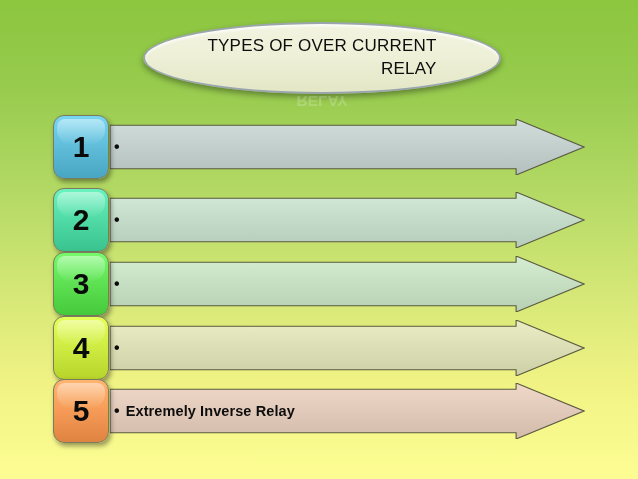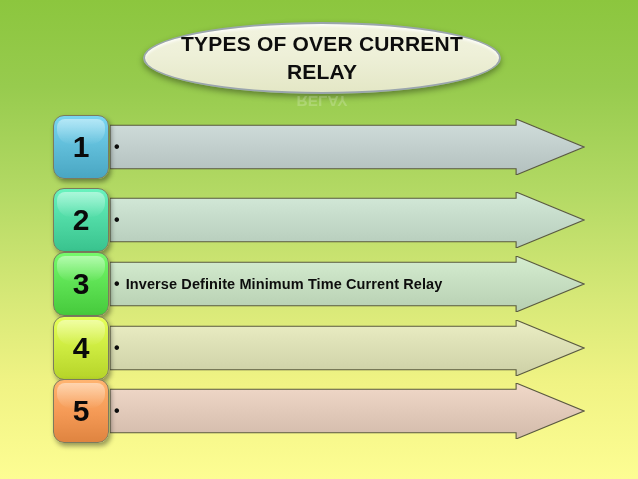--- a/index.html
+++ b/index.html
@@ -34,24 +34,24 @@
     border-radius: 50%;
     background: linear-gradient(to bottom, #f2f4e0 0%, #eef0d8 45%, #e4e7c6 100%);
     border: 2px solid #9aa5ad;
     box-shadow: 0 3px 6px rgba(0,0,0,0.38), inset 0 2px 3px rgba(255,255,255,0.85);
     box-sizing: border-box;
     display: flex;
     align-items: center;
     justify-content: center;
   }
   #title-text {
-    font-size: 21px;
-    font-weight: bold;
+    font-size: 17px;
+    font-weight: normal;
     color: #0d0d0d;
-    text-align: center;
+    text-align: right;
     line-height: 1.35;
     letter-spacing: 0.2px;
     padding: 0 34px;
     white-space: pre-line;
   }
   #title-reflection {
     position: absolute;
     left: 143px;
     top: 90px;
     width: 358px;
@@ -208,21 +208,20 @@
     <div class="arrow">
       <div class="arrow-body" style="background: linear-gradient(rgb(213, 237, 208) 0%, rgb(199, 223, 194) 46%, rgb(183, 207, 178) 100%);"></div>
     </div>
     <div class="arrow-outline">
         <svg width="475" height="56" viewBox="0 0 475 56">
           <polygon points="0.0,6.2 406.1,6.2 406.1,0.0 474.0,28.0 406.1,56.0 406.1,49.8 0.0,49.8" fill="none" stroke="#5a5a3f" stroke-width="1.1"></polygon>
         </svg>
       </div>
     <div class="row-text">
       <span class="bullet">•</span>
-      <span>Inverse Definite Minimum Time Current Relay</span>
     </div>
     <div class="numbox" style="background: linear-gradient(rgb(118, 250, 108) 0%, rgb(92, 224, 82) 52%, rgb(70, 202, 60) 100%);">
       <div class="numbox-gloss"></div>
       <span class="numbox-label">3</span>
     </div>
   </div>
 
   <div class="row" style="top:316px;">
     <div class="arrow">
       <div class="arrow-body" style="background: linear-gradient(rgb(235, 238, 196) 0%, rgb(221, 224, 182) 46%, rgb(205, 208, 166) 100%);"></div>
@@ -245,20 +244,21 @@
     <div class="arrow">
       <div class="arrow-body" style="background: linear-gradient(rgb(241, 217, 201) 0%, rgb(227, 203, 187) 46%, rgb(211, 187, 171) 100%);"></div>
     </div>
     <div class="arrow-outline">
         <svg width="475" height="56" viewBox="0 0 475 56">
           <polygon points="0.0,6.2 406.1,6.2 406.1,0.0 474.0,28.0 406.1,56.0 406.1,49.8 0.0,49.8" fill="none" stroke="#5a5a3f" stroke-width="1.1"></polygon>
         </svg>
       </div>
     <div class="row-text">
       <span class="bullet">•</span>
+      <span>Extremely Inverse Relay</span>
     </div>
     <div class="numbox" style="background: linear-gradient(rgb(255, 180, 112) 0%, rgb(245, 154, 86) 52%, rgb(223, 132, 64) 100%);">
       <div class="numbox-gloss"></div>
       <span class="numbox-label">5</span>
     </div>
   </div>
 
 </div>
 
 </body></html>

